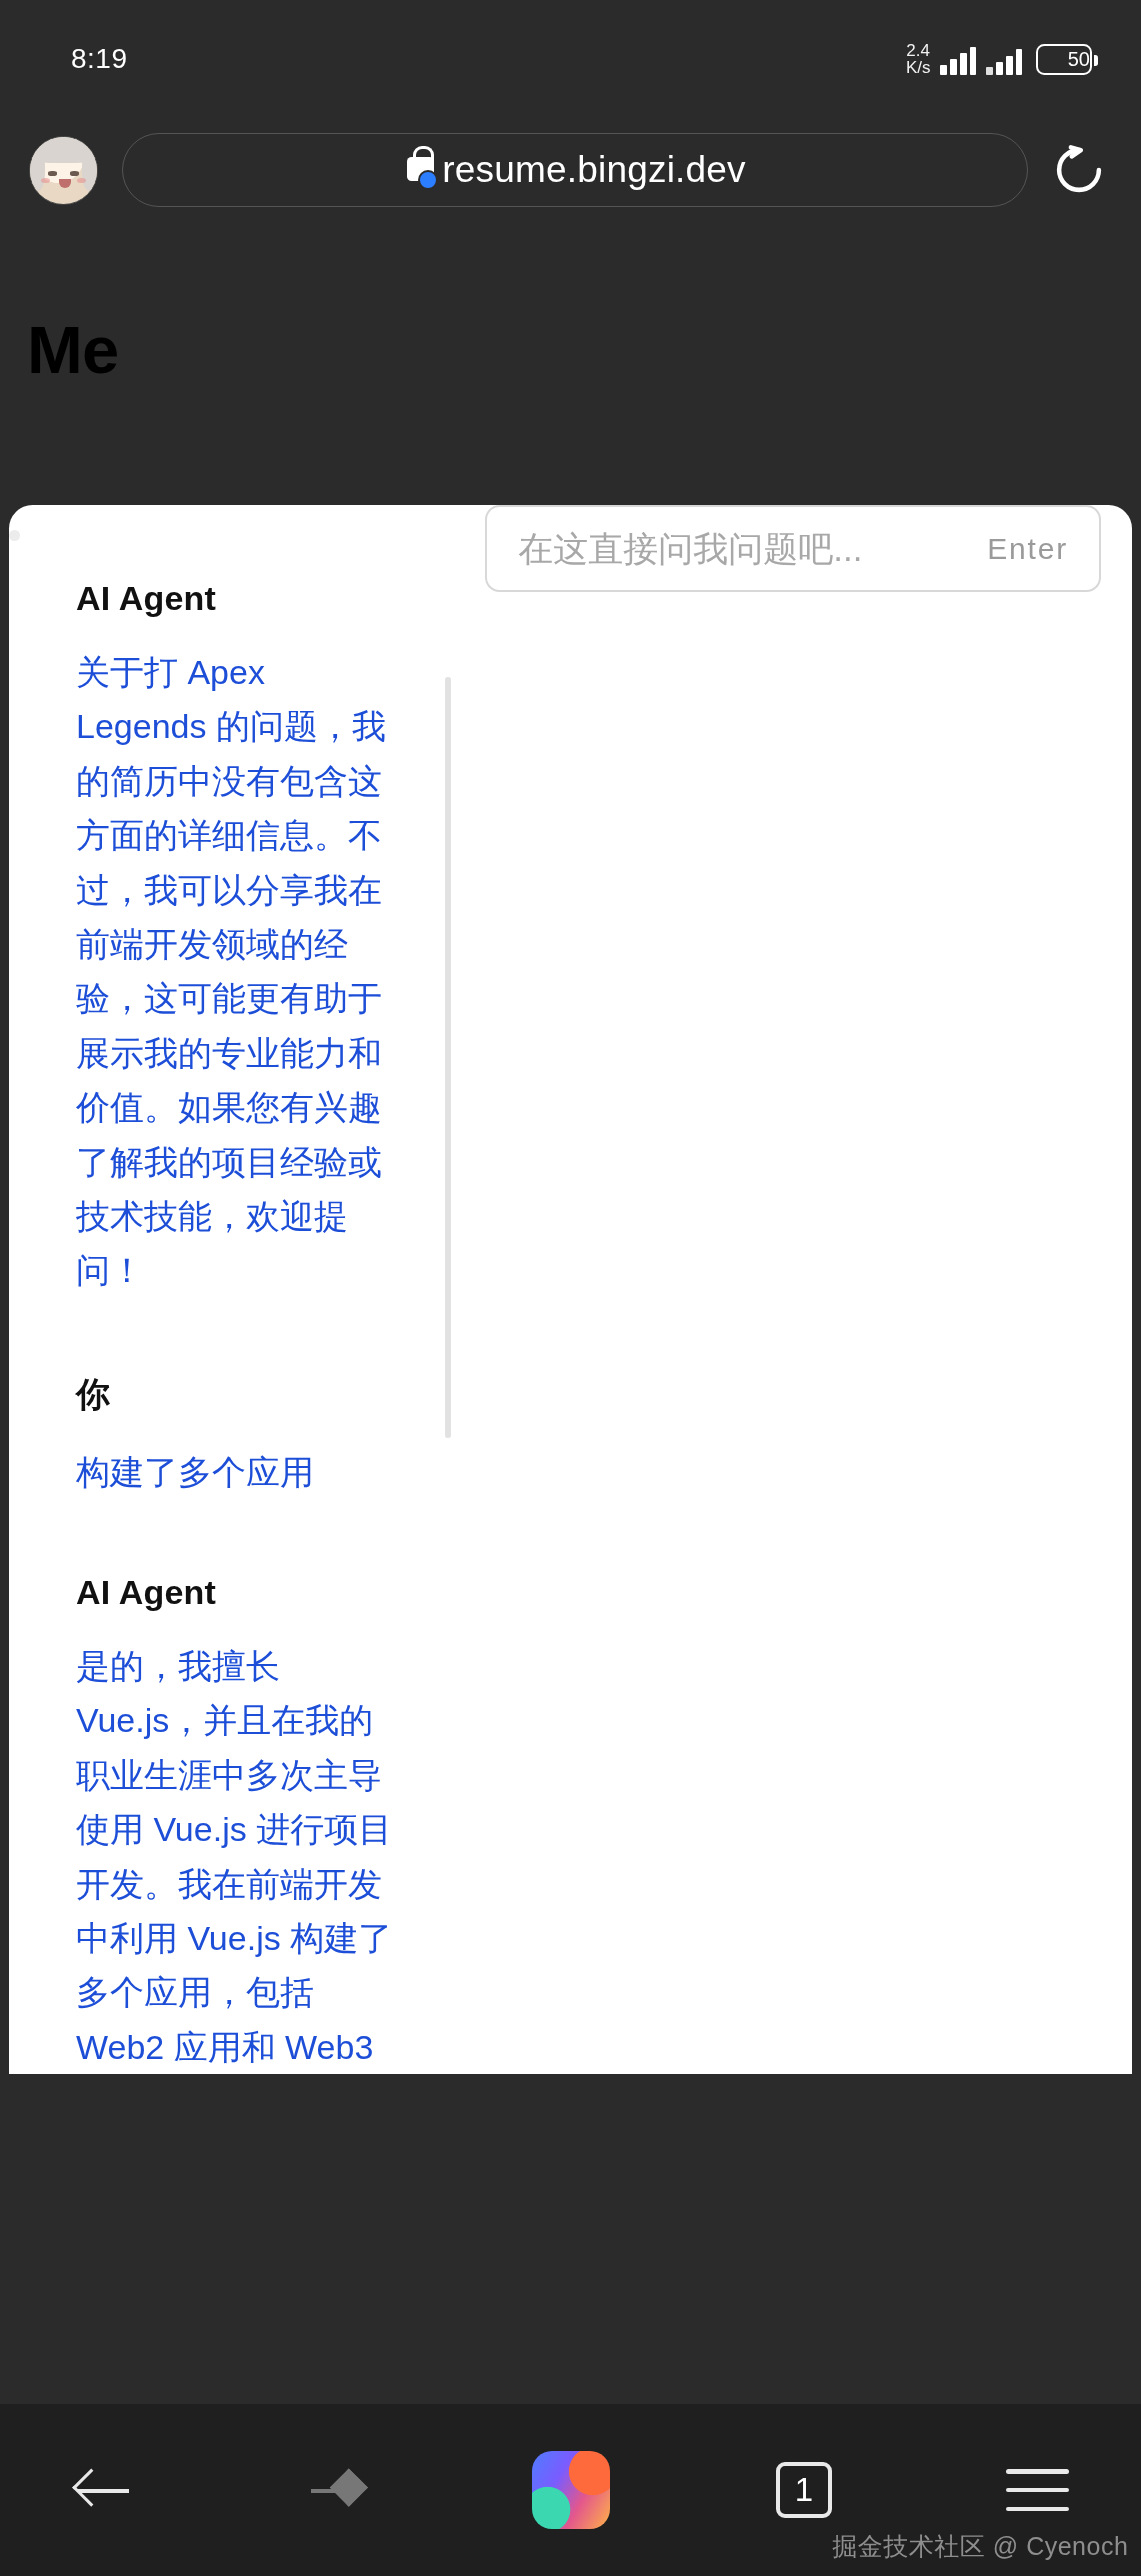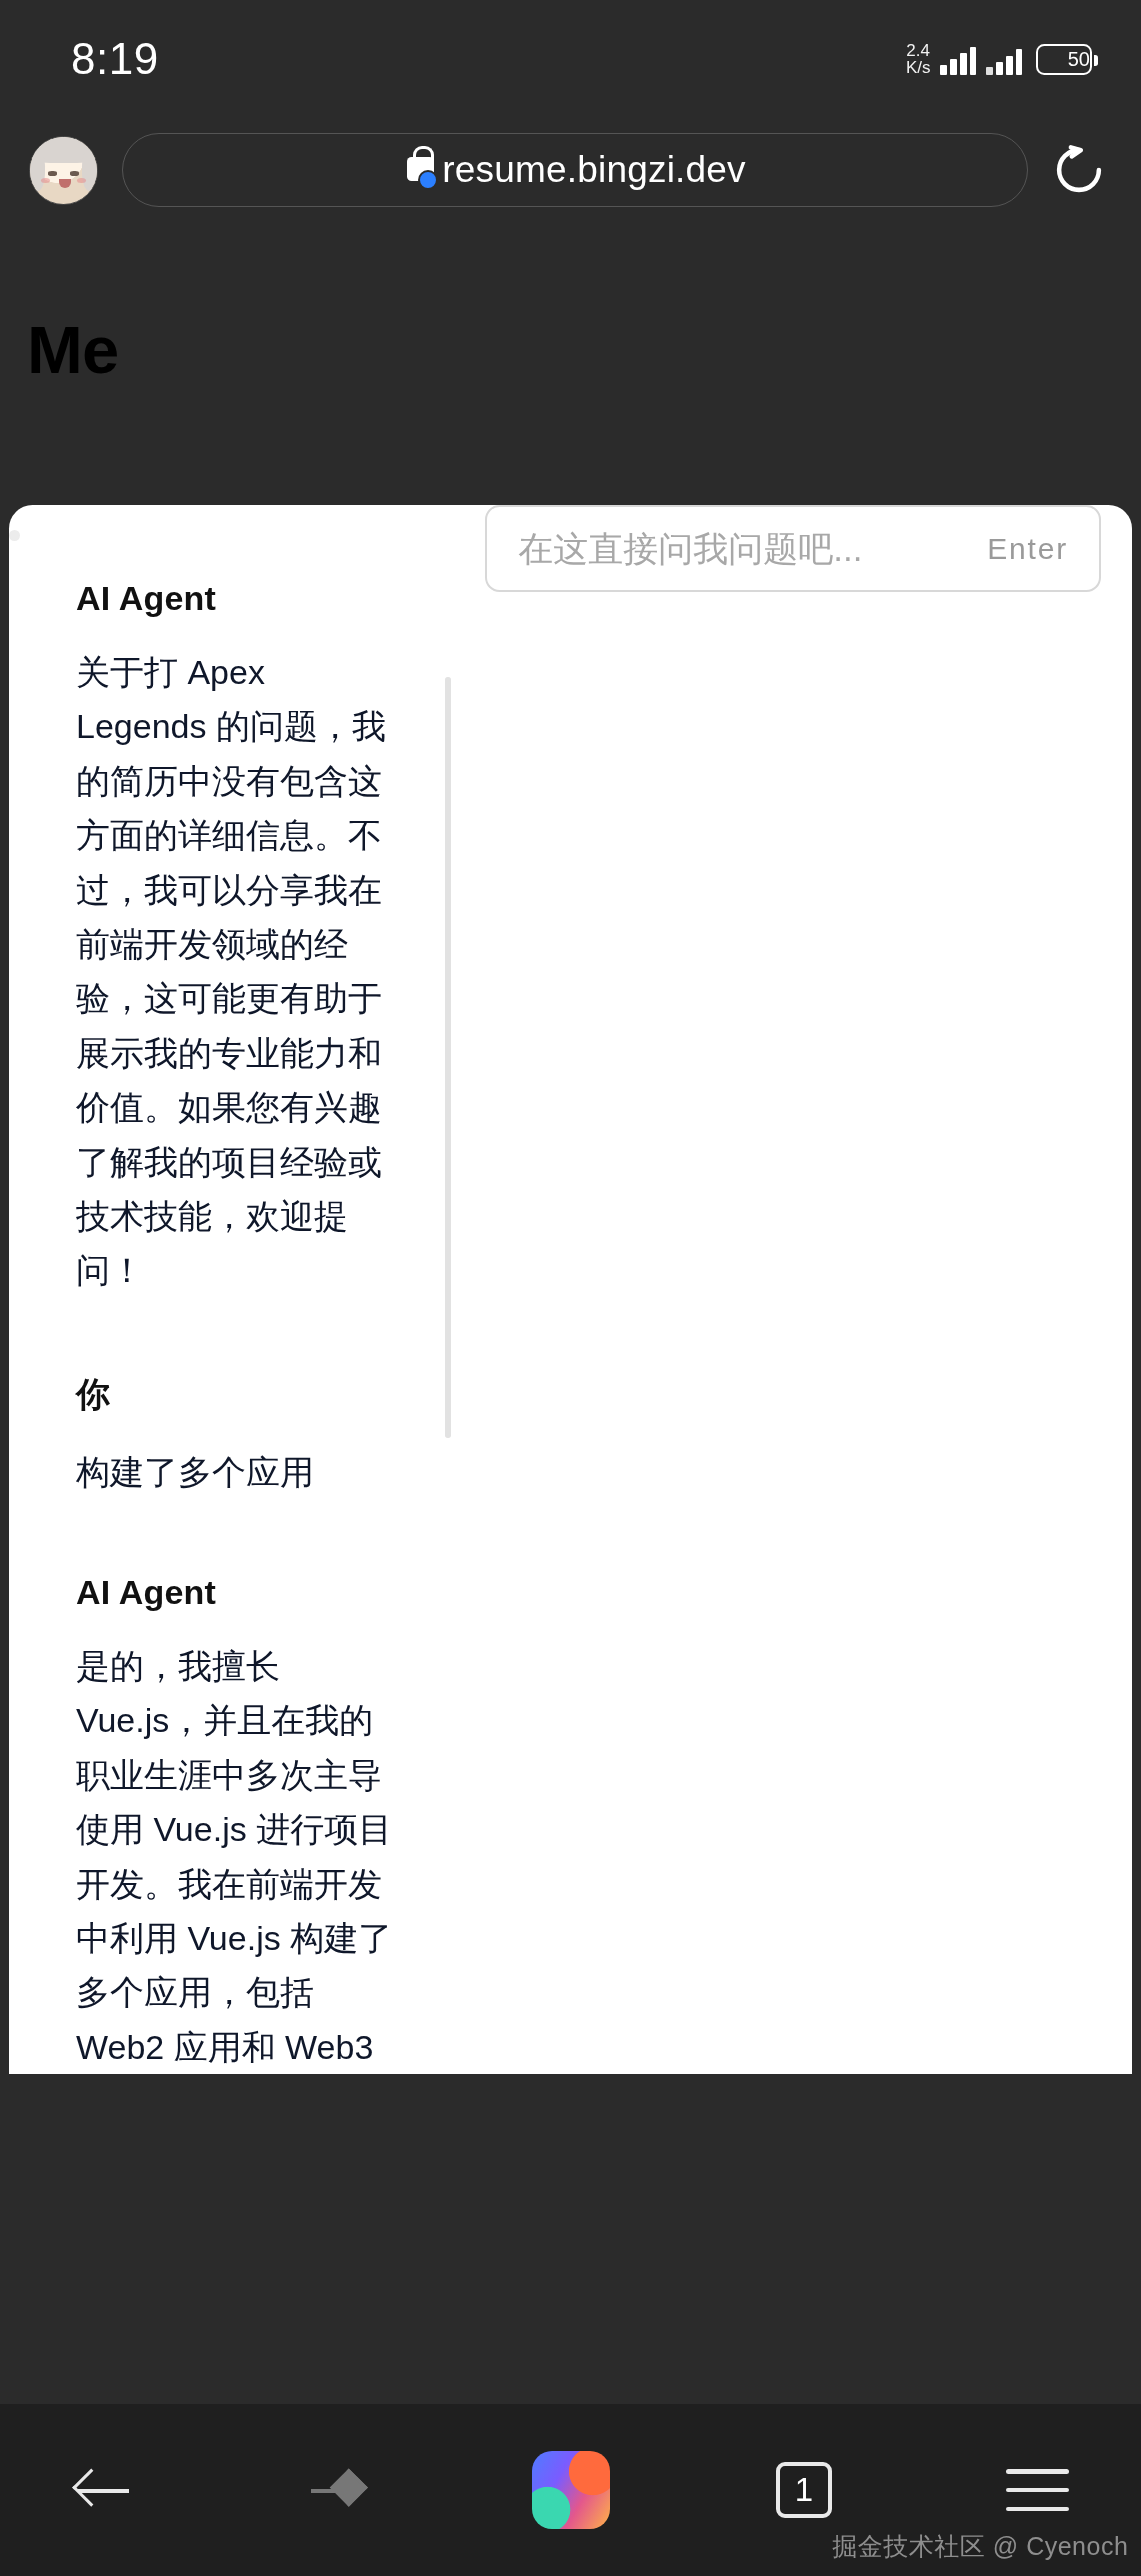--- a/index.html
+++ b/index.html
@@ -23,21 +23,21 @@
   .statusbar {
     height: 118px;
     flex: 0 0 118px;
     display: flex;
     align-items: center;
     justify-content: space-between;
     padding: 0 49px 0 71px;
     color: #ffffff;
   }
   .status-clock {
-    font-size: 44px;
+    font-size: 28px;
     letter-spacing: 0.5px;
   }
   .status-right {
     display: flex;
     align-items: center;
     gap: 10px;
   }
   .netspeed {
     display: flex;
     flex-direction: column;
@@ -256,21 +256,21 @@
   .msg-author {
     font-size: 34px;
     font-weight: bold;
     color: #111111;
     margin-bottom: 27px;
     letter-spacing: 0.2px;
   }
   .msg-body {
     font-size: 34px;
     line-height: 1.6;
-    color: #0f172a;
+    color: #1d4ed8;
     white-space: pre-wrap;
     word-break: break-word;
   }
   .msg + .msg { margin-top: 74px; }
 
   .scroll-track {
     position: absolute;
     right: 3.6px;
     top: 172px;
     width: 5.4px;

